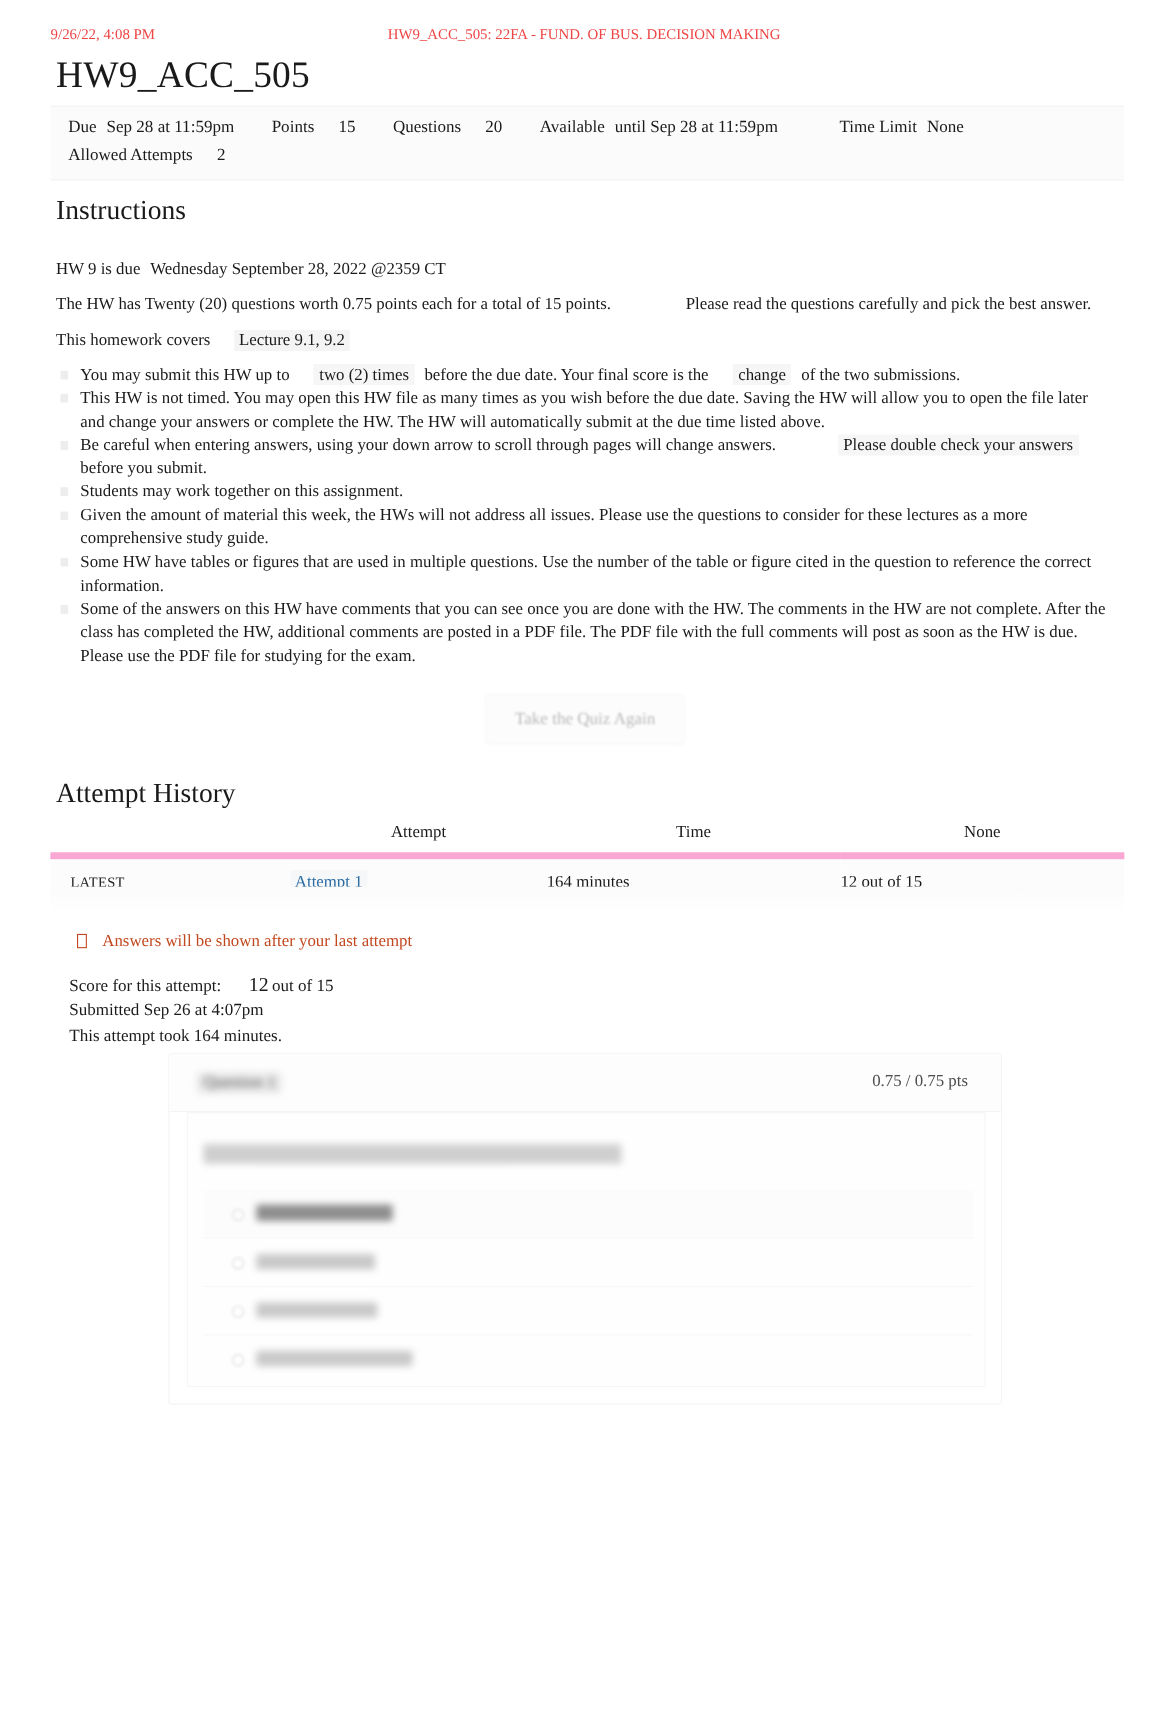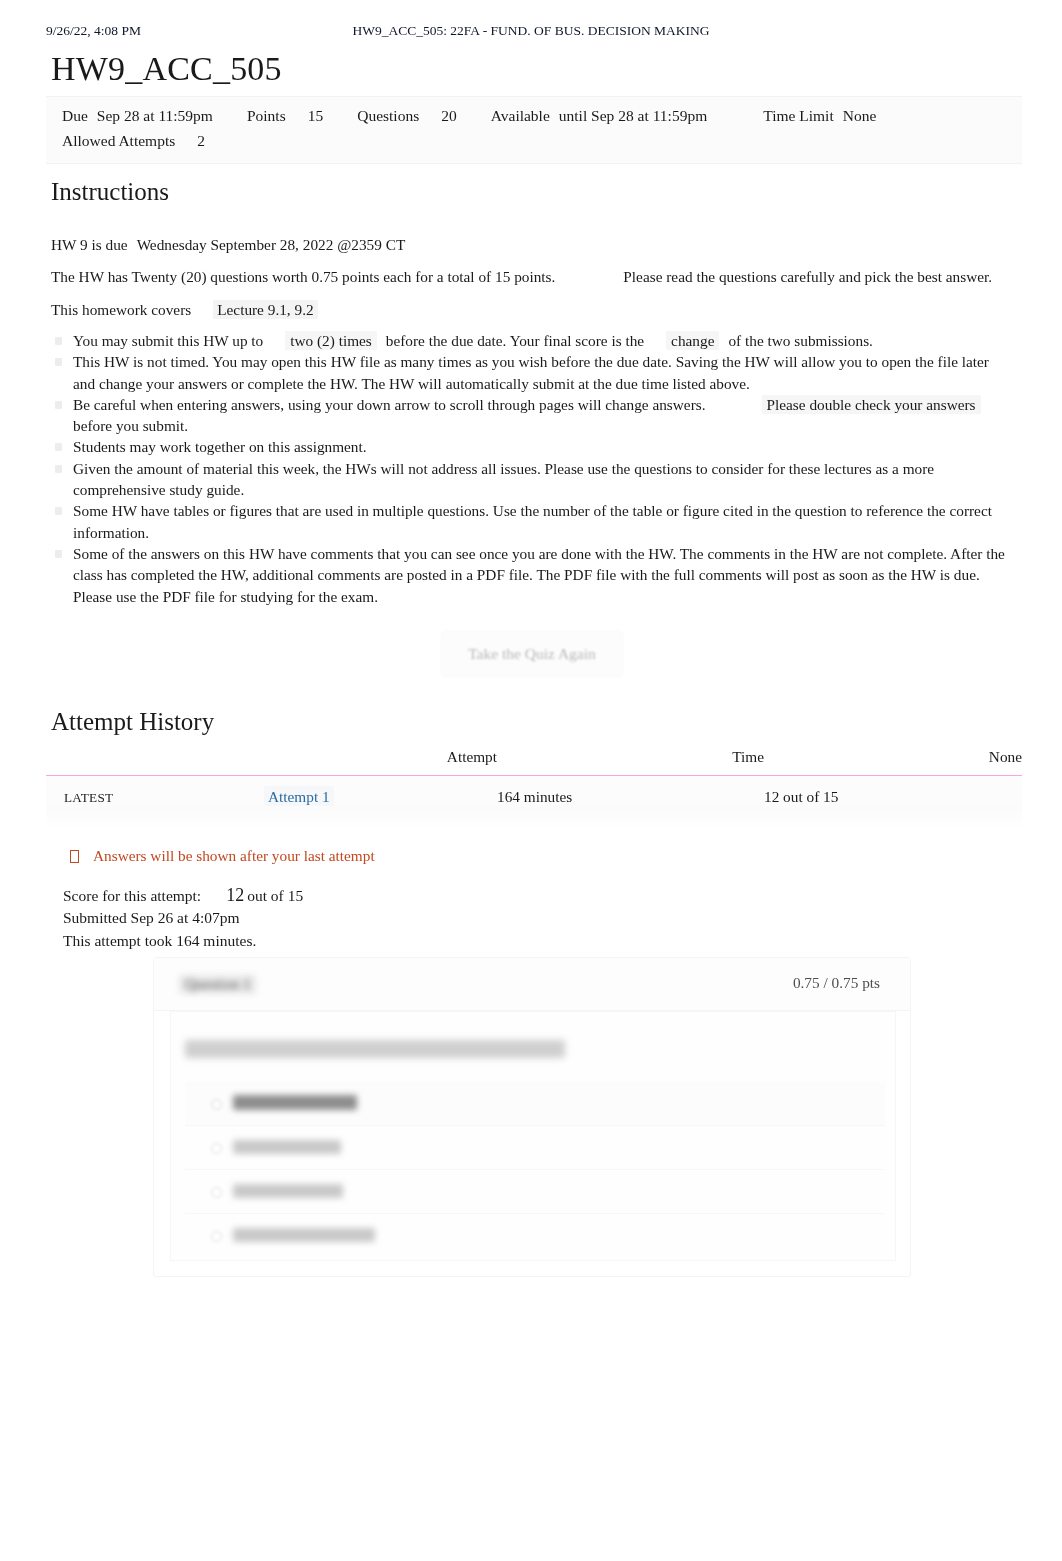--- a/index.html
+++ b/index.html
@@ -22,21 +22,21 @@
   }
 
   
   .print-header {
     position: absolute;
     top: 23px;
     left: 0;
     width: 1062px;
     height: 20px;
     font-size: 13.5px;
-    color: #0f172a;
+    color: #ef4444;
   }
   .print-header .ph-left {
     position: absolute;
     left: 46px;
     top: 0;
     white-space: nowrap;
   }
   .print-header .ph-center {
     position: absolute;
     left: 0;
@@ -178,25 +178,25 @@
 
   .history-table {
     position: absolute;
     left: 46px;
     top: 745px;
     width: 976px;
     border-collapse: collapse;
     font-size: 15.3px;
   }
   .history-table th {
-    text-align: right;
+    text-align: center;
     font-weight: normal;
     color: #1a1a1a;
     padding: 3px 0 9px 0;
-    border-bottom: 1px solid #f9a8d4;
+    border-bottom: 6px solid #f9a8d4;
   }
   .history-table td {
     padding: 12px 0 13px 0;
     color: #1a1a1a;
     vertical-align: top;
   }
   .history-table tr.row-latest td {
     background: #fcfcfc;
   }
   .col-kept    { width: 200px; padding-left: 18px !important; }

